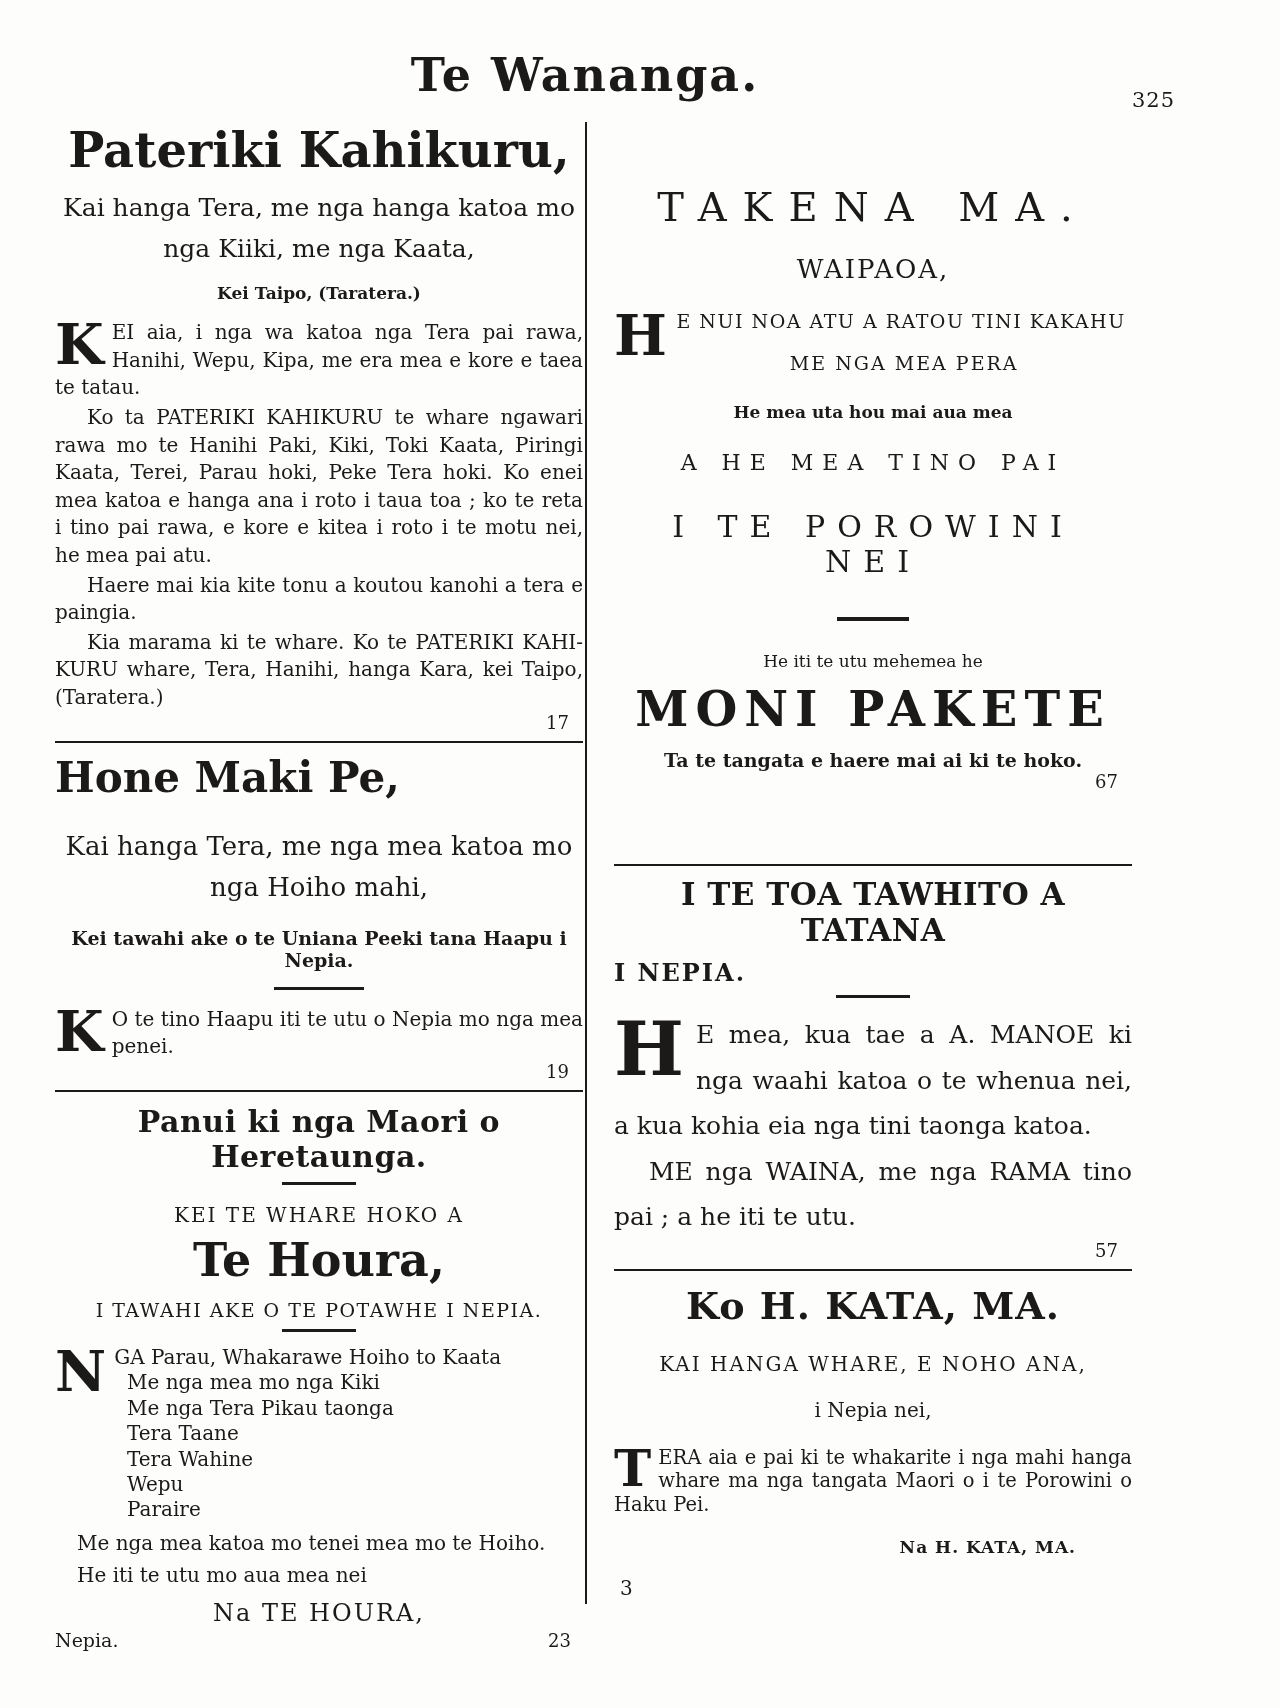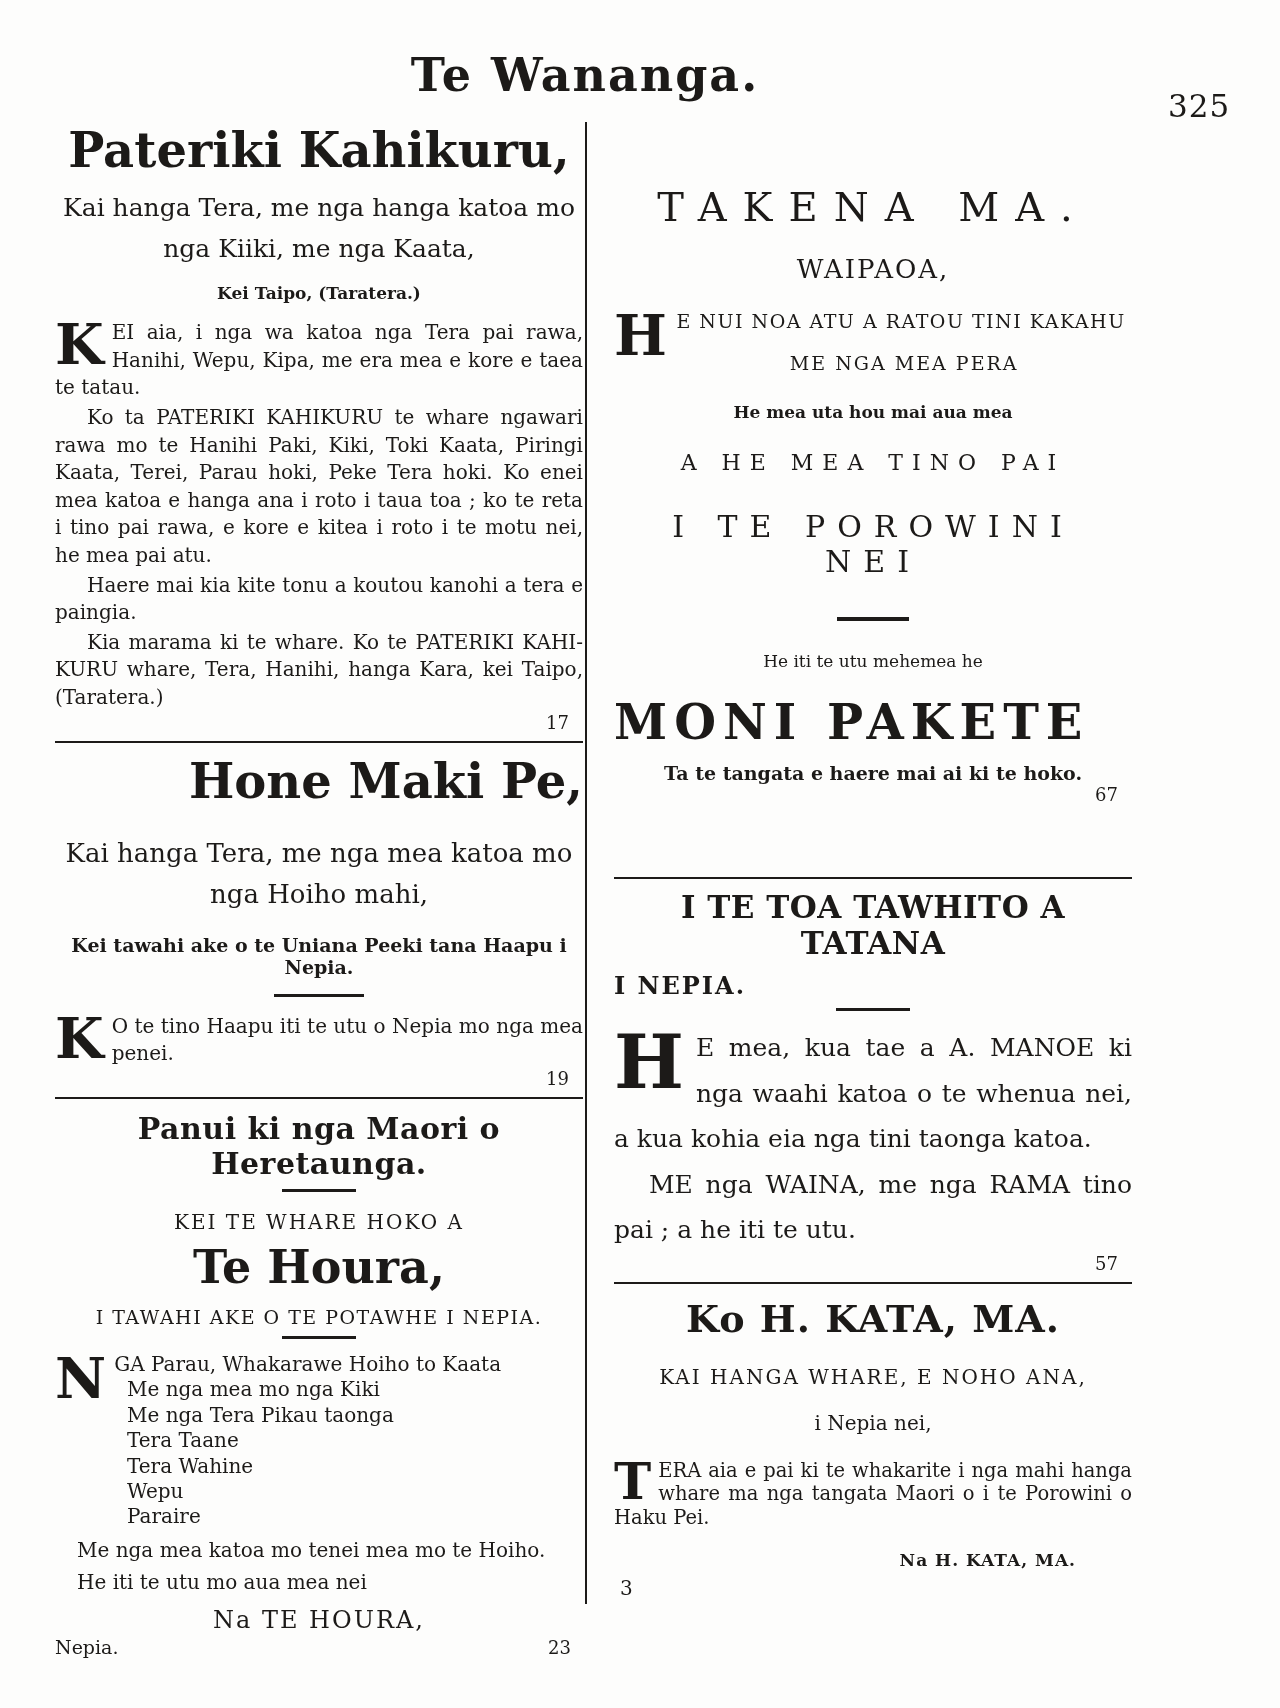--- a/index.html
+++ b/index.html
@@ -12,22 +12,22 @@
     position:relative; width:1280px; height:1708px;
     background:#fdfdfc; color:#1c1a18; overflow:hidden;
   }
   
   .masthead {
     position:absolute; top:48px; left:0; width:1170px;
     text-align:center; font-size:46px; font-weight:bold;
     letter-spacing:2px;
   }
   .page-number {
-    position:absolute; top:88px; left:1168px;
-    font-size:31px; letter-spacing:1px;text-align:center;
+    position:absolute; top:88px; left:1132px;
+    font-size:21px; letter-spacing:1px;text-align:center;
   }
   
   .col-rule {
     position:absolute; left:585px; top:122px;
     width:2px; height:1482px; background:#1d1b19;
   }
   .col-left  { position:absolute; left:55px;  top:124px; width:528px; }
   .col-right { position:absolute; left:614px; top:170px; width:518px; }
 
   .rule-full   { border:0; border-top:2.5px solid #1d1b19; margin:8px 0; }
@@ -39,21 +39,21 @@
   .t-pateriki { font-size:48px; font-weight:bold; text-align:center; line-height:1.1; }
   .sub-pateriki { font-size:25px; line-height:1.65; text-align:center; margin-top:10px; }
   .loc-small { font-size:17px; font-weight:bold; text-align:center; margin-top:14px; }
   .bodypar { font-size:20px; line-height:1.38; text-align:justify; margin:0; }
   .bodypar.first { margin-top:16px; }
   .bodypar.indent { text-indent:1.6em; margin-top:2px; }
   .dropcap {
     float:left; font-size:56px; line-height:0.78;
     font-weight:bold; padding:4px 8px 0 0;
   }
-  .t-hone { font-size:48px; font-weight:bold; text-align:right; margin-top:10px; }
+  .t-hone { font-size:42px; font-weight:bold; text-align:left; margin-top:10px; }
   .sub-hone { font-size:26px; line-height:1.6; text-align:center; margin-top:24px; }
   .loc-hone { font-size:19px; font-weight:bold; text-align:center; margin-top:18px; }
   .t-panui { font-size:30px; font-weight:bold; text-align:center; margin-top:12px; letter-spacing:0.5px; }
   .caps-line { font-size:20px; text-align:center; letter-spacing:2px; margin-top:18px; }
   .t-houra { font-size:46px; font-weight:bold; text-align:center; margin-top:6px; }
   .caps-line2 { font-size:19px; text-align:center; letter-spacing:1.5px; margin-top:12px; }
   .stock-list { margin-top:14px; font-size:20px; line-height:1.12; }
   .stock-list .items { margin-left:72px; margin-top:2px; }
   .stock-list .items div { margin-top:3px; }
   .after-list { font-size:20px; margin:10px 0 0 22px; }
@@ -68,21 +68,21 @@
   .t-waipaoa { font-size:26px; text-align:center; letter-spacing:2px; margin-top:24px; }
   .par-caps { margin-top:26px; font-size:19px; letter-spacing:1.5px; }
   .par-caps .line1 { padding-top:10px; }
   .caps-center { text-align:center; font-size:19px; letter-spacing:2px; margin-top:20px; }
   .small-center { font-size:17px; font-weight:bold; text-align:center; margin-top:28px; }
   .ls-line { font-size:22px; text-align:center; letter-spacing:9px; margin-top:28px; }
   .plain-center { font-size:18px; text-align:center; margin-top:34px; letter-spacing:0.5px; }
   .t-porowini { font-size:30px; text-align:center; letter-spacing:12px; margin-top:34px; }
   .rule-mid { width:72px; border:0; border-top:4px solid #1d1b19; margin:38px auto 0; }
   .small-center2 { font-size:17px; text-align:center; margin-top:30px; }
-  .t-moni { font-size:48px; font-weight:bold; text-align:left; letter-spacing:7px; margin-top:23px; }
+  .t-moni { font-size:48px; font-weight:bold; text-align:center; letter-spacing:7px; margin-top:10px; }
   .sub-moni { font-size:19px; font-weight:bold; text-align:center; margin-top:12px; }
   .rule-gap { border:0; border-top:2.5px solid #1d1b19; margin:72px 0 0; }
   .t-tatana { font-size:31px; font-weight:bold; text-align:center; margin-top:10px; letter-spacing:0.5px; }
   .t-nepia { font-size:24px; font-weight:bold; text-align:left; margin-top:10px; letter-spacing:2px; }
   .bigpar { font-size:25px; line-height:1.82; text-align:justify; margin:14px 0 0; }
   .bigpar .dropcap { font-size:74px; line-height:0.8; padding:8px 12px 0 0; }
   .bigpar.indent { text-indent:1.4em; margin-top:0; }
   .t-kata { font-size:38px; font-weight:bold; text-align:center; margin-top:12px; letter-spacing:1px; }
   .caps-kata { font-size:20px; text-align:center; letter-spacing:2px; margin-top:24px; }
   .nepia-nei { font-size:20px; text-align:center; margin-top:22px; }

